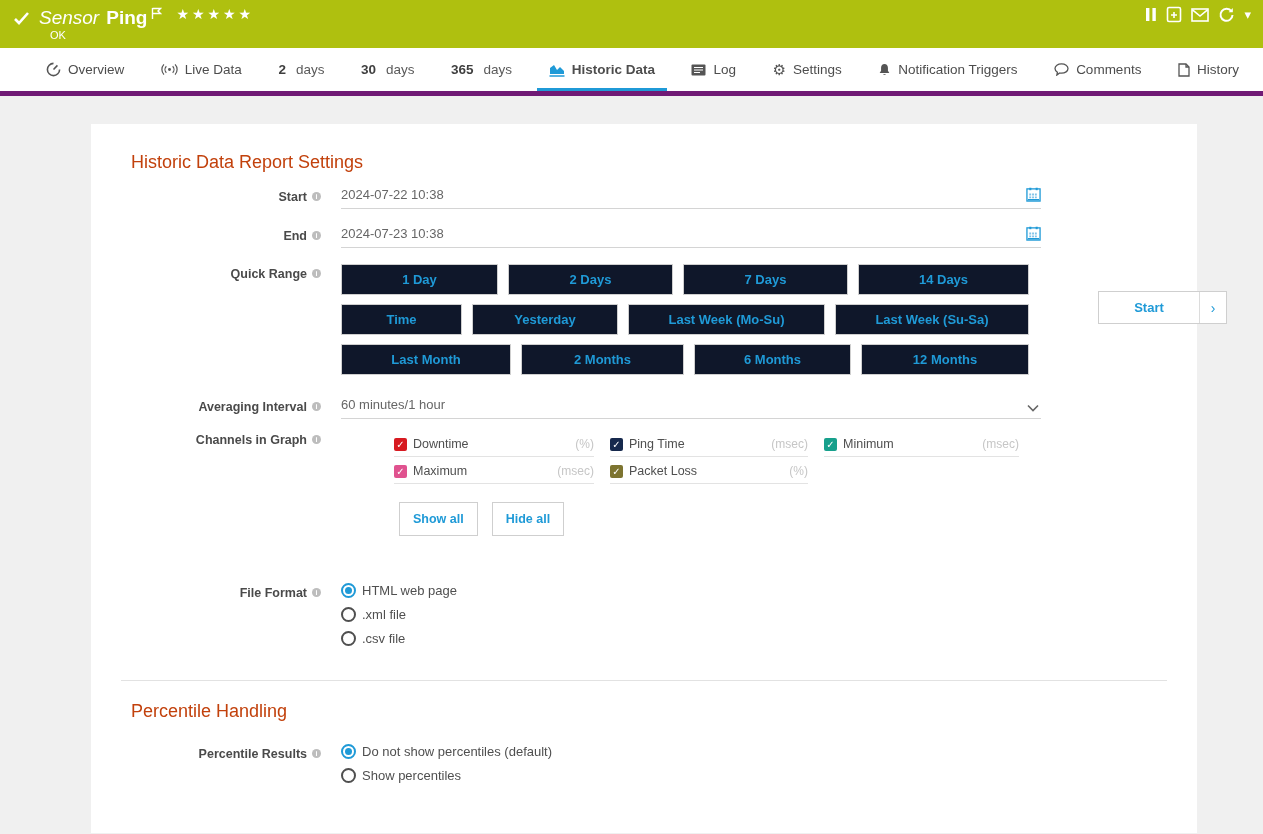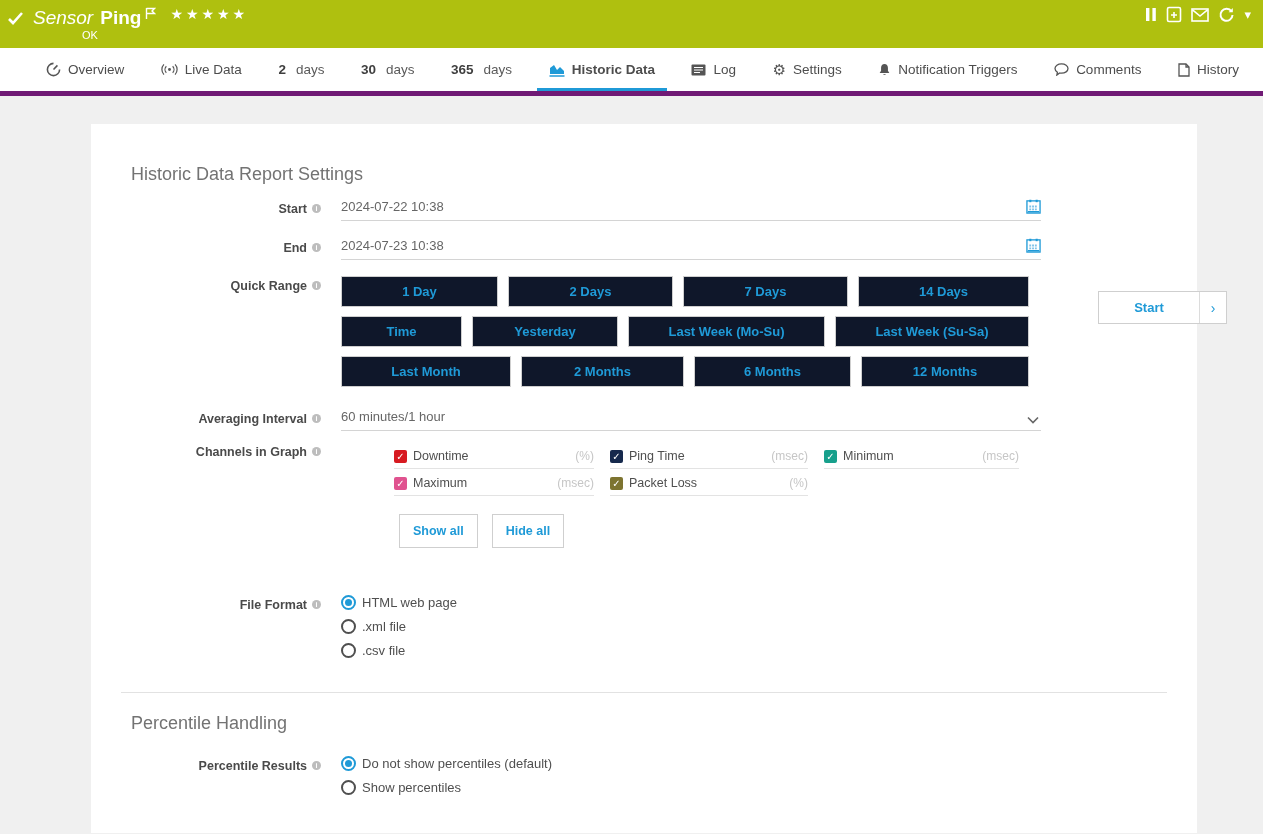--- a/index.html
+++ b/index.html
@@ -1,46 +1,46 @@
 <!DOCTYPE html>
 <html><head>
 <meta charset="utf-8">
 <style>
   * { margin:0; padding:0; box-sizing:border-box; }
   html,body { width:1263px; height:834px; overflow:hidden; background:#f0f0f0;
     font-family:"Liberation Sans", sans-serif; }
 
   
   .topbar { position:relative; height:48px; background:#afc00f; color:#fff; }
-  .topbar .title-row { position:absolute; left:8px; top:3px; display:flex; align-items:flex-start; }
+  .topbar .title-row { position:absolute; left:14px; top:3px; display:flex; align-items:flex-start; }
   .check-icon { margin-top:9px; }
   .title-prefix { font-style:italic; font-weight:300; font-size:19px; margin-left:10px; line-height:30px; }
   .title-name { font-weight:bold; font-size:19px; margin-left:7px; line-height:30px; }
   .flag-icon { margin-left:4px; margin-top:4px; }
   .stars { margin-left:14px; margin-top:3px; font-size:14px; letter-spacing:3px; color:#fff; }
-  .status-ok { position:absolute; left:50px; top:29px; font-size:11px;margin-left:32px; }
+  .status-ok { position:absolute; left:50px; top:29px; font-size:11px; }
   .topbar-actions { position:absolute; right:12px; top:6px; display:flex; align-items:center; gap:9px; }
   .topbar-actions .abtn { display:flex; align-items:center; cursor:pointer; }
 
   
   .tabbar { height:48px; background:#fff; border-bottom:5px solid #701a75;
     display:flex; align-items:stretch; justify-content:space-between; padding:0 22px 0 44px; }
   .tab { position:relative; display:flex; align-items:center; gap:7px; font-size:13.5px;
     color:#4d4d4d; cursor:pointer; padding:0 2px; }
   .tab .ticon { display:flex; align-items:center; color:#555; }
   .tab.active { font-weight:bold; }
   .tab.active .ticon { color:#1f9ad7; }
   .tab.active::after { content:""; position:absolute; left:-10px; right:-10px; bottom:0; height:3px; background:#1f9ad7; }
   .tab .num { font-weight:bold; color:#3f3f3f; margin-right:3px; }
   .tab .days { color:#5a5a5a; }
 
   
   .content { position:relative; height:737px; }
   .card { position:absolute; left:91px; top:28px; width:1106px; bottom:0; background:#fff; }
-  .section-title { margin:40px 0 0 40px; color:#737373; font-size:18px; font-weight:400; }
+  .section-title { margin:28px 0 0 40px; color:#c2410c; font-size:18px; font-weight:400; }
 
   .row { display:flex; align-items:flex-start; }
   .lbl { width:230px; display:flex; justify-content:flex-end; align-items:flex-start; gap:5px;
     font-size:12.5px; font-weight:bold; color:#4a4a4a; padding-top:3px; }
   .info-icon { width:9px; height:9px; border-radius:50%; background:#bdbdbd; color:#fff;
     font-size:7px; line-height:9px; text-align:center; font-weight:bold; margin-top:2px; flex:none; }
   .fld { margin-left:20px; width:700px; }
 
   .input-line { display:flex; justify-content:space-between; align-items:flex-end;
     border-bottom:1px solid #d4d4d4; padding-bottom:6px; font-size:13px; color:#666; cursor:text; }

